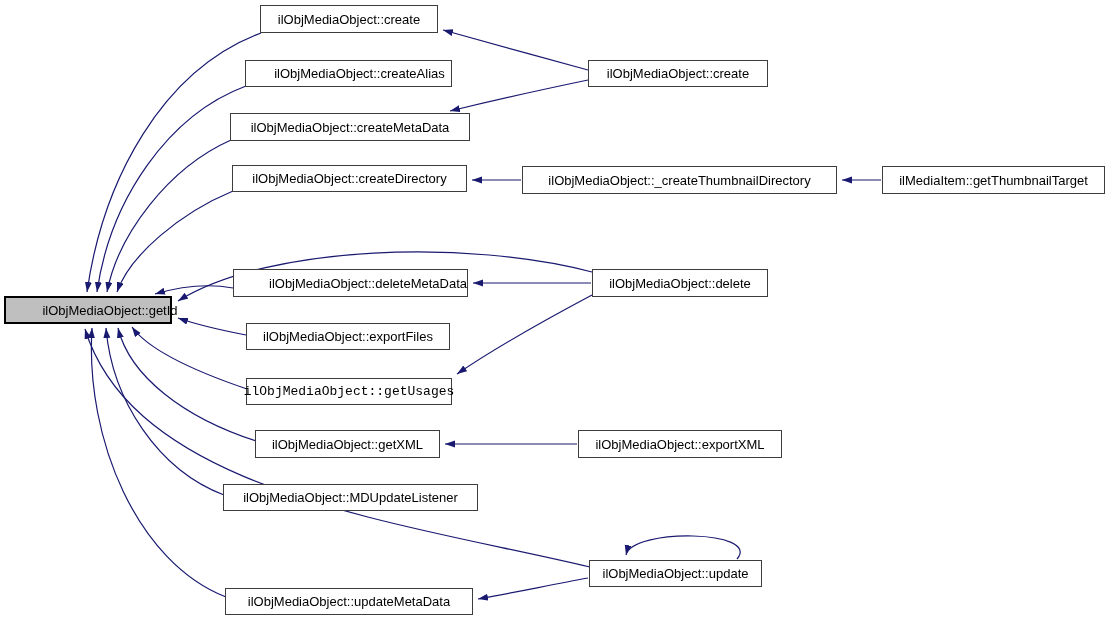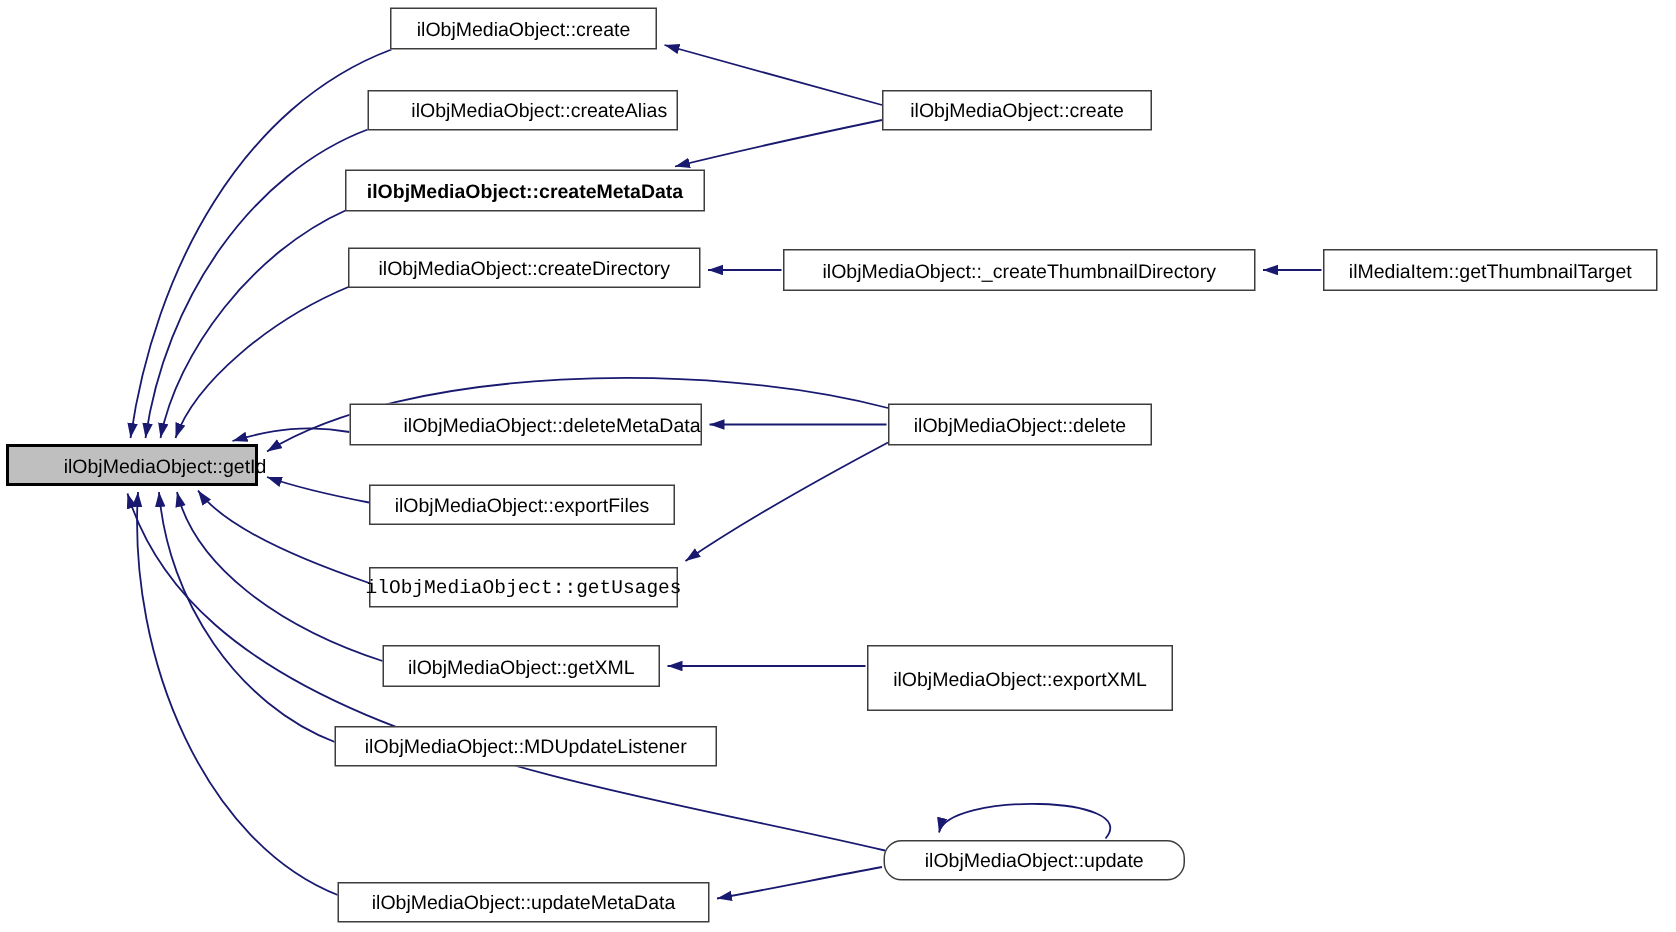--- a/index.html
+++ b/index.html
@@ -52,27 +52,27 @@
         <path d="M 591,283 L 473,283" class="edge" marker-end="url(#arrow)"></path>
         <path d="M 592,295 C 545,320 492,350 457,374" class="edge" marker-end="url(#arrow)"></path>
         <path d="M 577,444 L 445,444" class="edge" marker-end="url(#arrow)"></path>
         <path d="M 588,578 C 550,585 517,592 478,599" class="edge" marker-end="url(#arrow)"></path>
         <path d="M 737,559 C 762,530 632,528 626,555" class="edge" marker-end="url(#arrow)"></path>
       </g>
   </svg>
 <div class="node highlighted" style="left: 4px; top: 296px; width: 168px; height: 28px;">ilObjMediaObject::getId</div>
     <div class="node" style="left: 260px; top: 5px; width: 178px; height: 28px;">ilObjMediaObject::create</div>
     <div class="node" style="left: 245px; top: 60px; width: 207px; height: 27px; padding-left: 22px;">ilObjMediaObject::createAlias</div>
-    <div class="node" style="left: 230px; top: 113px; width: 240px; height: 28px; font-weight: bold;">ilObjMediaObject::createMetaData</div>
+    <div class="node" style="left: 230px; top: 113px; width: 240px; height: 28px;">ilObjMediaObject::createMetaData</div>
     <div class="node" style="left: 232px; top: 165px; width: 235px; height: 27px;">ilObjMediaObject::createDirectory</div>
     <div class="node" style="left: 588px; top: 60px; width: 180px; height: 27px;">ilObjMediaObject::create</div>
     <div class="node" style="left: 522px; top: 166px; width: 315px; height: 28px;">ilObjMediaObject::_createThumbnailDirectory</div>
     <div class="node" style="left: 882px; top: 166px; width: 223px; height: 28px;">ilMediaItem::getThumbnailTarget</div>
     <div class="node" style="left: 233px; top: 269px; width: 235px; height: 28px; padding-left: 35px;">ilObjMediaObject::deleteMetaData</div>
     <div class="node" style="left: 246px; top: 323px; width: 204px; height: 27px;">ilObjMediaObject::exportFiles</div>
     <div class="node" style="left: 592px; top: 269px; width: 176px; height: 28px;">ilObjMediaObject::delete</div>
     <div class="node" style="left: 246px; top: 378px; width: 206px; height: 27px; font-family: Liberation Mono, monospace;">ilObjMediaObject::getUsages</div>
     <div class="node" style="left: 255px; top: 430px; width: 185px; height: 28px;">ilObjMediaObject::getXML</div>
-    <div class="node" style="left: 578px; top: 430px; width: 204px; height: 44px;">ilObjMediaObject::exportXML</div>
+    <div class="node" style="left: 578px; top: 430px; width: 204px; height: 28px;">ilObjMediaObject::exportXML</div>
     <div class="node" style="left: 223px; top: 484px; width: 255px; height: 27px;">ilObjMediaObject::MDUpdateListener</div>
-    <div class="node" style="left: 589px; top: 560px; width: 201px; height: 27px; border-radius: 12px;">ilObjMediaObject::update</div>
+    <div class="node" style="left: 589px; top: 560px; width: 173px; height: 27px;">ilObjMediaObject::update</div>
     <div class="node" style="left: 225px; top: 588px; width: 248px; height: 27px;">ilObjMediaObject::updateMetaData</div>
   </div>
 
 </body></html>

